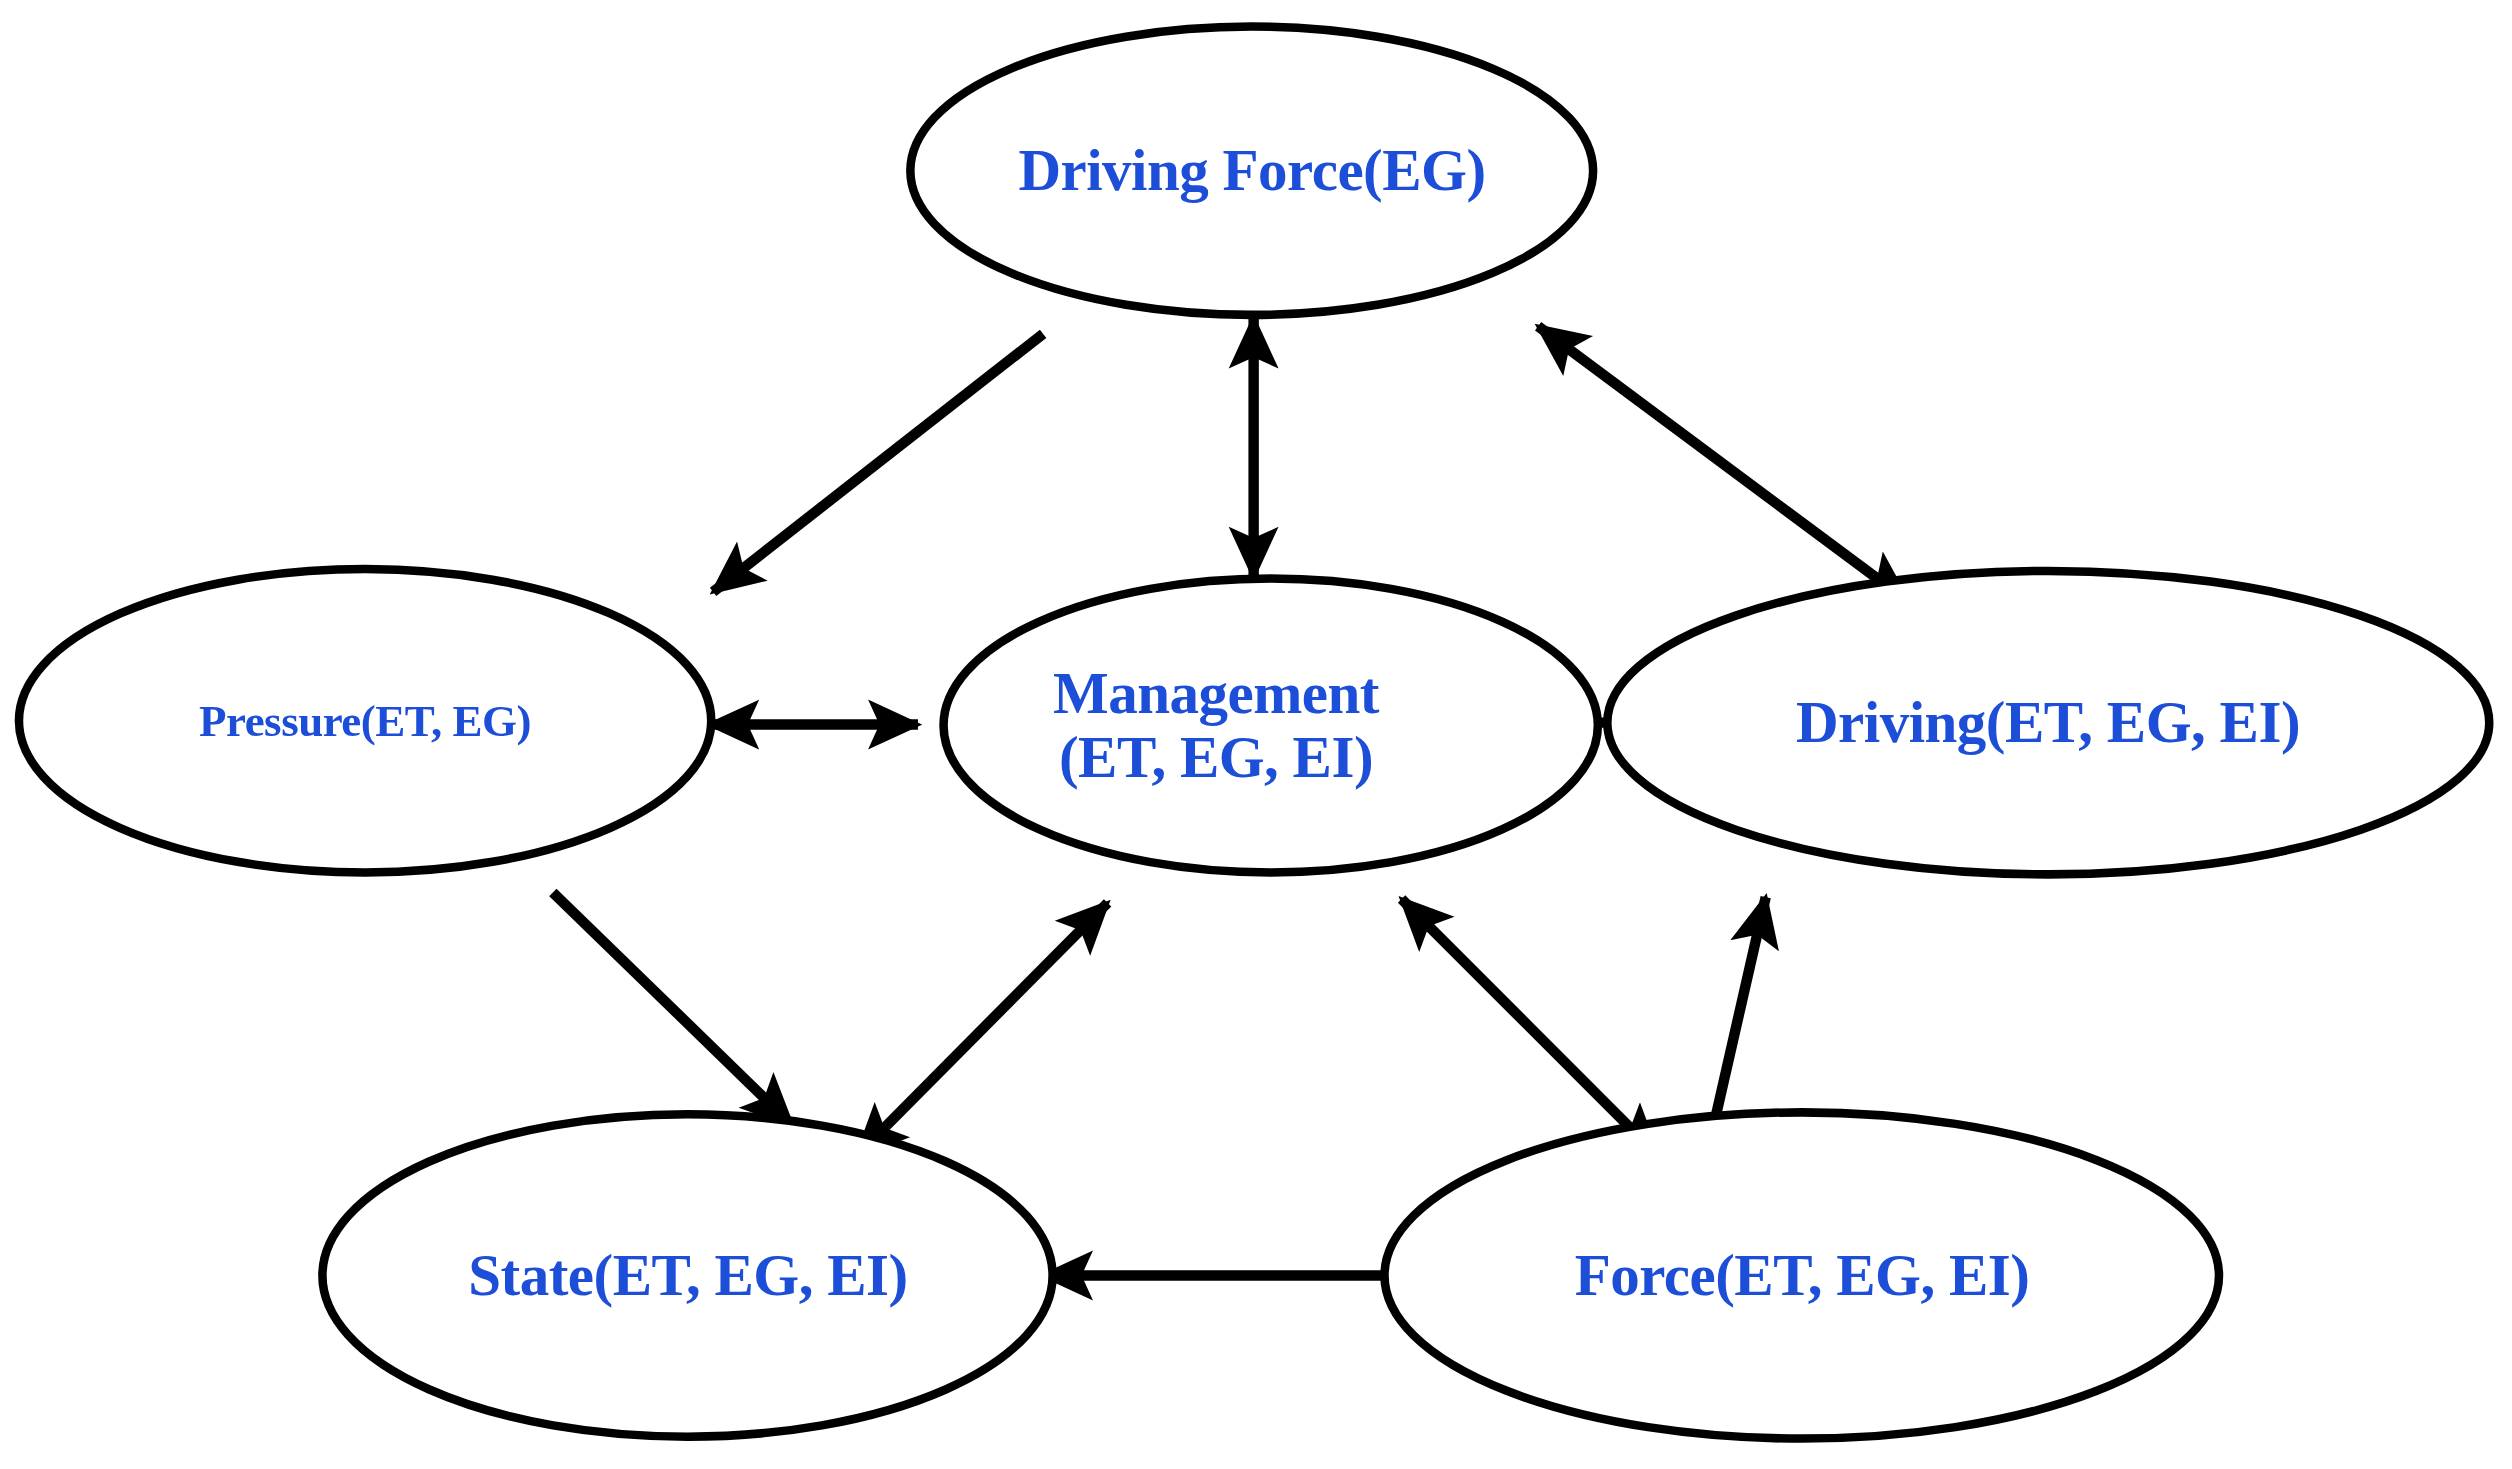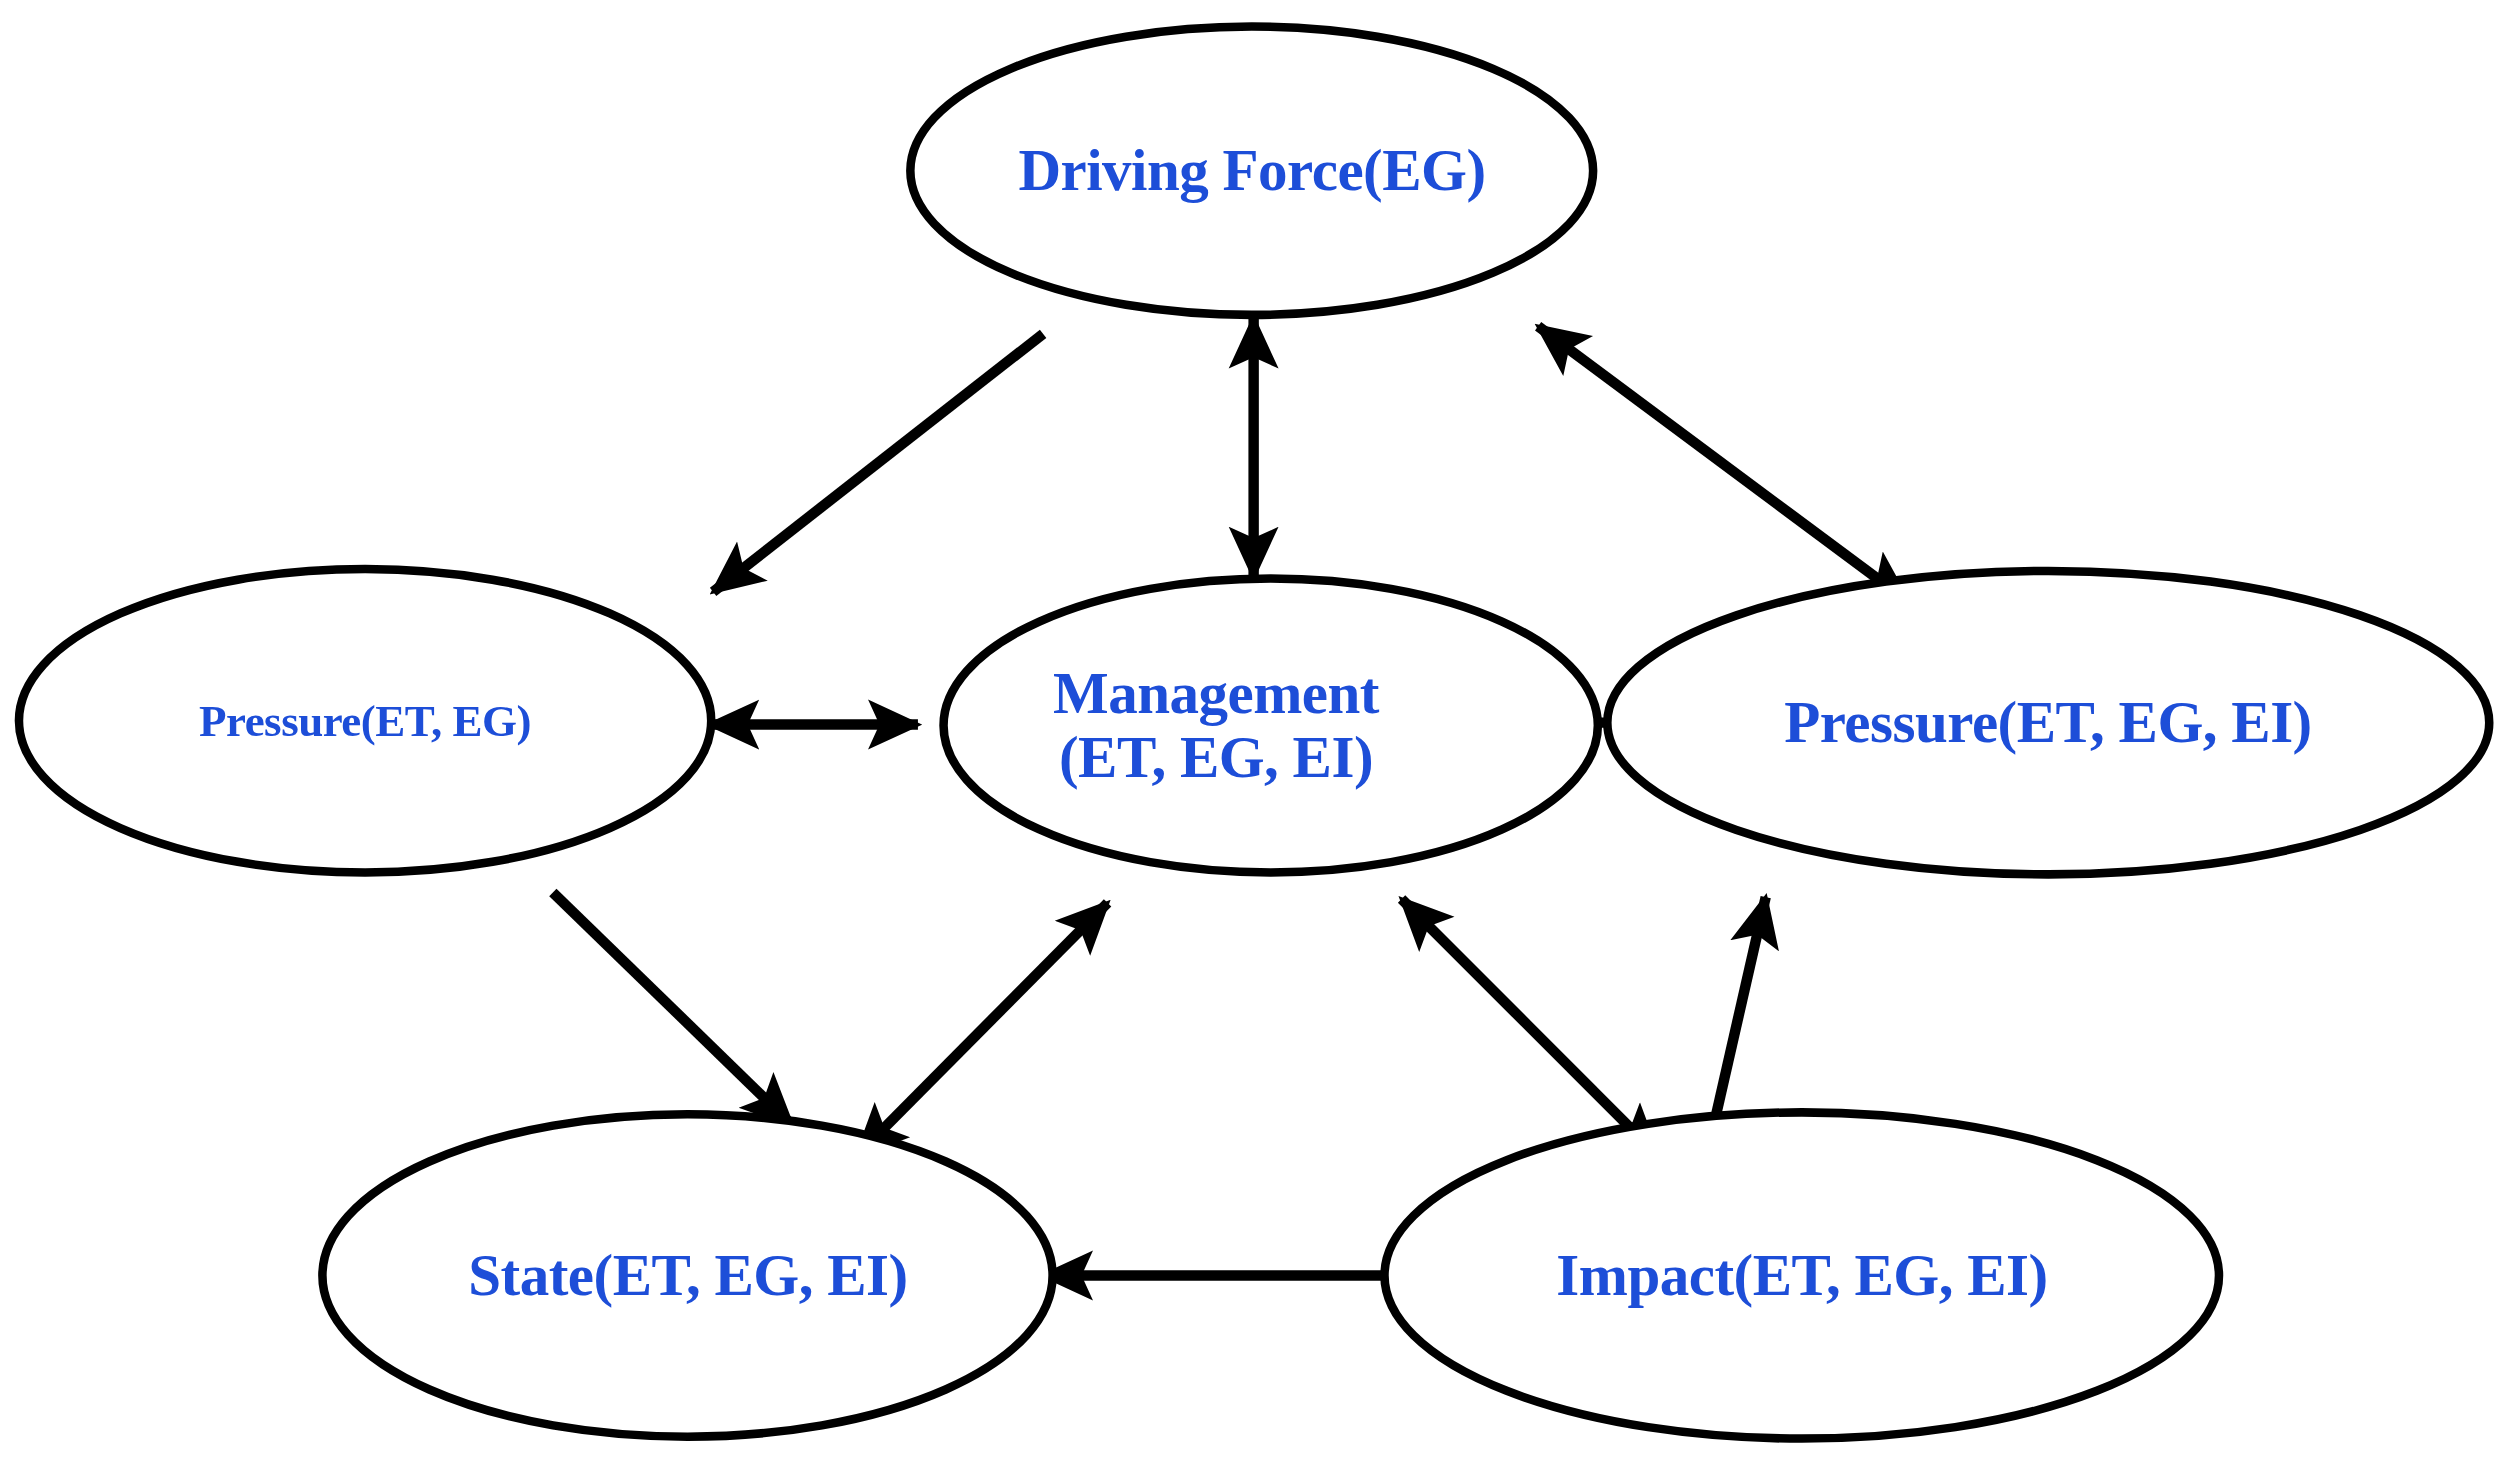--- a/index.html
+++ b/index.html
@@ -82,18 +82,18 @@
         <ellipse class="node-ellipse" cx="2160" cy="762" rx="465" ry="160" stroke="#000000"></ellipse>
         <ellipse class="node-ellipse" cx="725" cy="1345" rx="385" ry="170" stroke="#000000"></ellipse>
         <ellipse class="node-ellipse" cx="1900" cy="1345" rx="440" ry="172" stroke="#000000"></ellipse>
       </g>
   </svg>
   <div id="labels-layer">
       <div class="node-label" style="left: 1252px; top: 171px; font-size: 59px; width: 654px;">Driving Force(EG)</div>
       <div class="node-label" style="left: 365px; top: 721px; font-size: 45px; width: 664px;">Pressure(ET, EG)</div>
       <div class="node-label" style="left: 1216px; top: 726px; font-size: 59px; width: 626px;">Management
 (ET, EG, EI)</div>
-      <div class="node-label" style="left: 2048px; top: 723px; font-size: 59px; width: 854px;">Pressure(ET, EG, EI)</div>
+      <div class="node-label" style="left: 2048px; top: 723px; font-size: 59px; width: 854px;">Driving(ET, EG, EI)</div>
       <div class="node-label" style="left: 688px; top: 1276px; font-size: 59px; width: 702px;">State(ET, EG, EI)</div>
-      <div class="node-label" style="left: 1802px; top: 1276px; font-size: 59px; width: 806px;">Impact(ET, EG, EI)</div>
+      <div class="node-label" style="left: 1802px; top: 1276px; font-size: 59px; width: 806px;">Force(ET, EG, EI)</div>
     </div>
 </div>
 
 
 </body></html>

